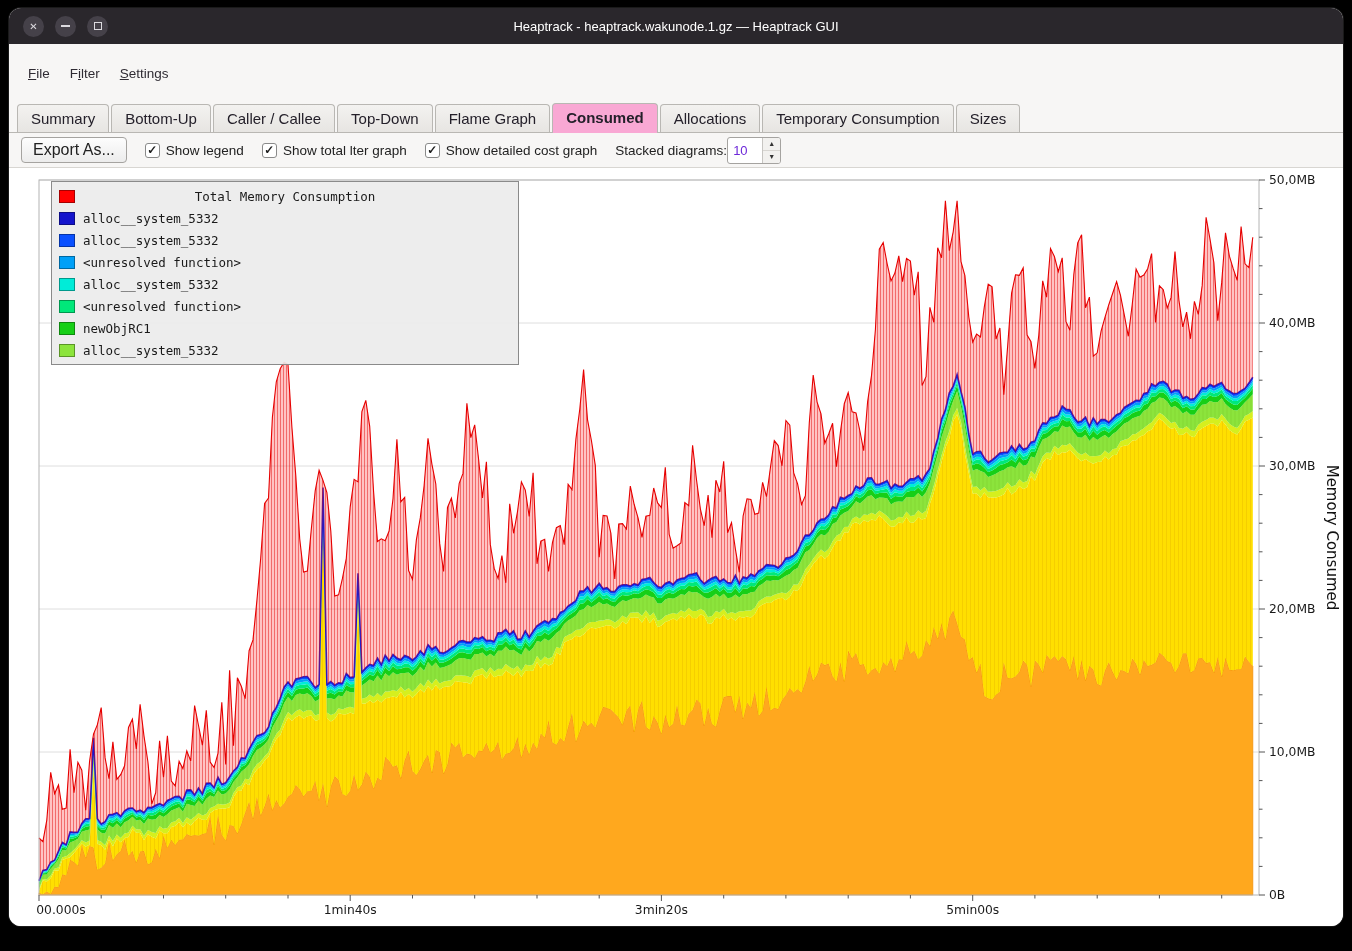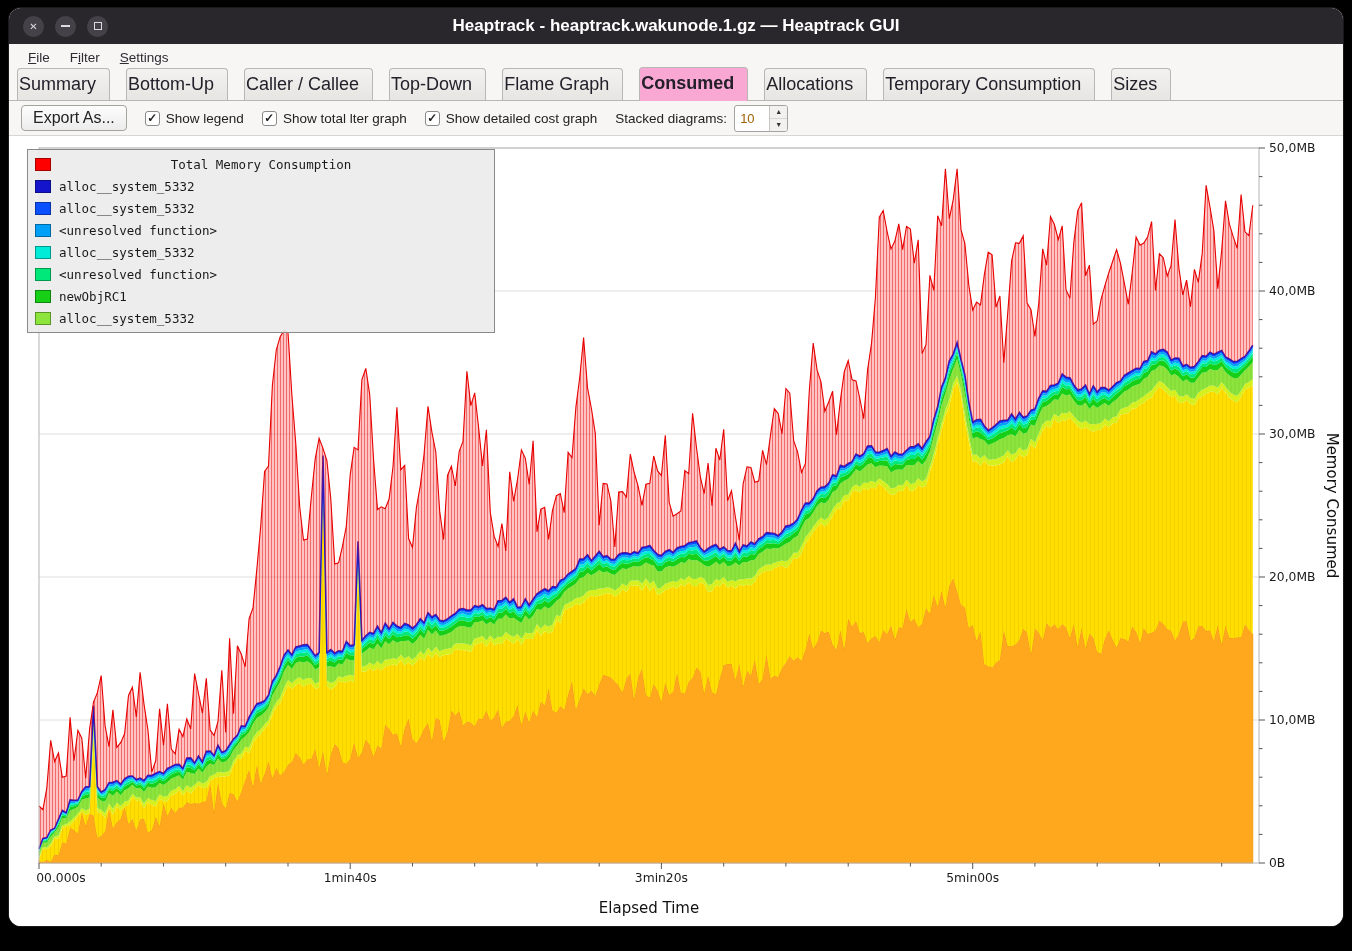--- a/index.html
+++ b/index.html
@@ -7,50 +7,50 @@
   .window{position:absolute;left:9px;top:8px;width:1334px;height:918px;background:#fff;
     border-radius:12px;overflow:hidden;display:flex;flex-direction:column;box-shadow:0 0 0 1px #1a1a1a;}
   
   .titlebar{height:36px;background:#2a272c;display:flex;align-items:center;justify-content:center;
     position:relative;flex:0 0 auto;}
   .titlebar .wbtns{position:absolute;left:14px;top:0;height:100%;display:flex;align-items:center;gap:11px;}
   .wbtn{width:21px;height:21px;border-radius:50%;background:#454149;color:#dcdadf;display:flex;
     align-items:center;justify-content:center;font-size:10px;cursor:default;}
   .minglyph{width:9px;height:2px;background:#dcdadf;display:block;}
   .maxglyph{width:8px;height:8px;border:1.5px solid #dcdadf;display:block;box-sizing:border-box;}
-  .wtitle{color:#ffffff;font-size:17px;font-weight:bold;}
-  
-  .menubar{height:26px;background:#f7f6f5;display:flex;align-items:center;padding:0 10px;gap:2px;flex:0 0 auto;}
+  .wtitle{color:#ffffff;font-size:13px;font-weight:normal;}
+  
+  .menubar{height:26px;background:#f7f6f5;display:flex;align-items:center;padding:16px 10px;gap:2px;flex:0 0 auto;}
   .menu-item{font-size:13.5px;color:#2f2b33;padding:2px 9px;border-radius:3px;}
   .menu-item u{text-decoration:underline;}
   
   .tabbar{height:30px;background:#f7f6f5;display:flex;align-items:flex-end;padding:0 0 0 8px;
     border-bottom:1px solid #b9b7b3;flex:0 0 auto;}
-  .tab{font-size:18px;color:#24202a;background:linear-gradient(#f3f2f0,#e7e5e2);
-    border:1px solid #b9b7b3;border-bottom:none;border-radius:4px 4px 0 0;padding:5px 13px 5px 1px;
-    margin-right:16px;white-space:nowrap;}
+  .tab{font-size:15px;color:#24202a;background:linear-gradient(#f3f2f0,#e7e5e2);
+    border:1px solid #b9b7b3;border-bottom:none;border-radius:4px 4px 0 0;padding:5px 13px 5px 13px;
+    margin-right:2px;white-space:nowrap;}
   .tab.active{background:#f9a8d4;font-weight:bold;margin-bottom:-1px;padding-bottom:7px;}
   
   .toolbar{height:34px;background:#f7f6f5;border-bottom:1px solid #d8d6d2;display:flex;align-items:center;
     padding:0 12px;gap:18px;flex:0 0 auto;}
   .btn{border:1px solid #a5a3a0;background:linear-gradient(#fdfdfd,#ececec);border-radius:4px;
     padding:3px 11px;font-size:16px;color:#222;}
   .cbwrap{display:flex;align-items:center;gap:6px;font-size:13.5px;color:#222;}
   .cb{width:15px;height:15px;border:1px solid #8a8a8a;border-radius:3px;background:#fff;display:inline-flex;
     align-items:center;justify-content:center;font-size:12px;color:#1d1d1d;font-weight:bold;box-sizing:border-box;}
-  .spingroup{display:flex;align-items:center;gap:7px;font-size:13.5px;color:#222;}
+  .spingroup{display:flex;align-items:center;font-size:13.5px;color:#222;}
   .spinbox{display:inline-flex;border:1px solid #a5a3a0;border-radius:3px;background:#fff;height:25px;overflow:hidden;}
-  .spin-val{width:24px;padding:0 5px;display:flex;align-items:center;font-size:13px;color:#a16207;}
+  .spin-val{width:24px;padding:0 5px;display:flex;align-items:center;font-size:13px;color:#6d28d9;}
   .spin-btns{display:flex;flex-direction:column;border-left:1px solid #c7c5c2;width:17px;}
   .spin-btn{flex:1;font-size:7px;display:flex;align-items:center;justify-content:center;background:#f2f1ef;color:#333;line-height:1;}
   .spin-btn:first-child{border-bottom:1px solid #d8d6d2;}
   
   .chartwrap{position:relative;flex:1 1 auto;background:#ffffff;}
   .chartwrap svg{display:block;}
-  .legend{position:absolute;left:18px;top:13px;width:468px;background:rgba(236,236,236,0.92);
+  .legend{position:absolute;left:42px;top:13px;width:468px;background:rgba(236,236,236,0.92);
     border:1px solid #8a8a8a;padding:3px 0;box-sizing:border-box;
     font-family:"DejaVu Sans Mono","Liberation Mono",monospace;font-size:12.5px;color:#1a1a1a;}
   .lrow{height:22px;display:flex;align-items:center;}
   .lswatch{width:16px;height:13px;margin-left:7px;flex:0 0 auto;border:1px solid rgba(0,0,0,0.35);box-sizing:border-box;}
   .ltext{margin-left:8px;white-space:nowrap;}
   .ltitle{flex:1;text-align:center;margin-right:23px;}
 </style>
 </head>
 <body>
 

